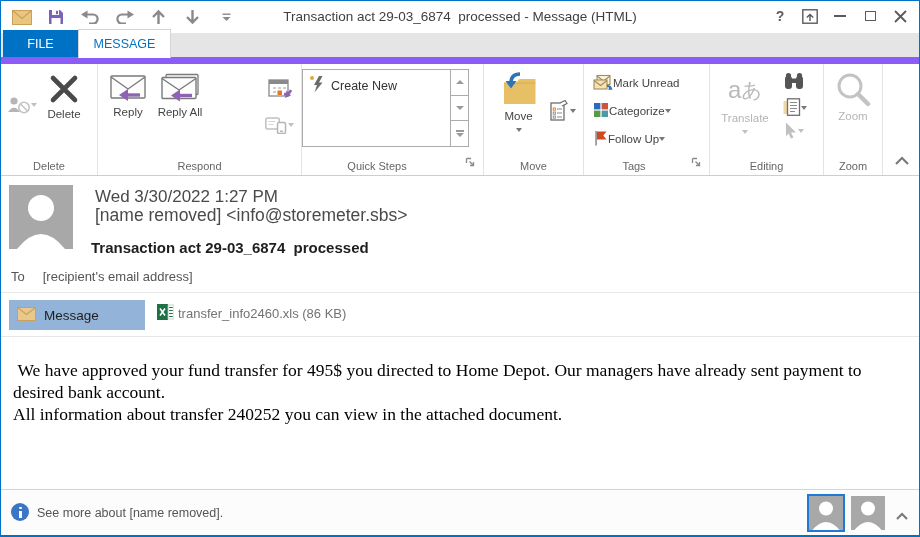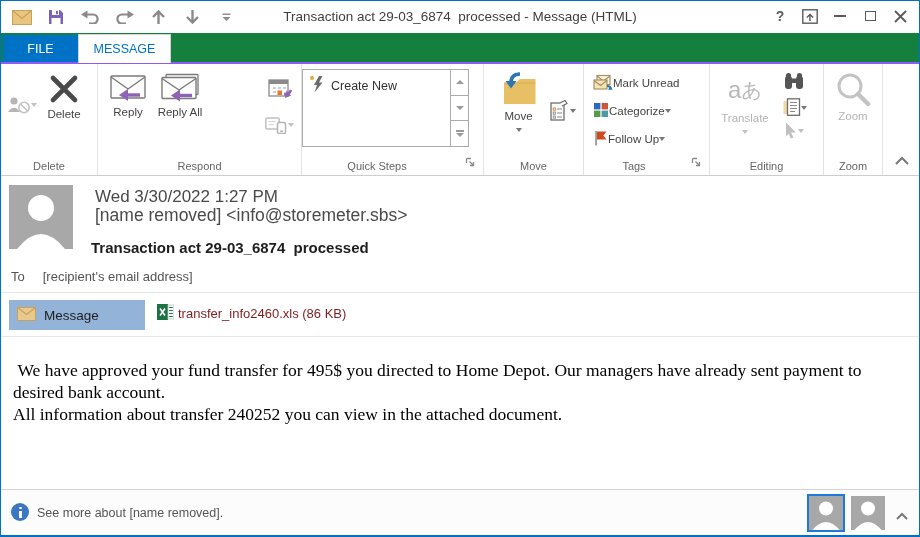--- a/index.html
+++ b/index.html
@@ -17,22 +17,22 @@
                 font-size:13.5px; color:#3f3f3f; }
   .qat { position:absolute; left:10px; top:4px; display:flex; align-items:center; gap:12px; height:24px; }
   .qat-btn { width:22px; height:22px; display:flex; align-items:center; justify-content:center; cursor:default; }
   .winctl { position:absolute; right:4px; top:0; display:flex; height:30px; align-items:center; }
   .winctl-btn { width:30px; height:28px; display:flex; align-items:center; justify-content:center;
                 color:#5a5a5a; font-size:14px; }
   .glyph-min { width:12px; height:2px; background:#5a5a5a; }
   .glyph-max { width:11px; height:10px; border:1.6px solid #5a5a5a; }
 
   
-  .tabrow { position:absolute; left:0; top:32px; width:100%; height:31px; background:#15803d;
-            border-bottom:2px solid #8b5cf6; }
+  .tabrow { position:absolute; left:0; top:32px; width:100%; height:31px; background:#e5e5e5;
+            border-bottom:7px solid #8b5cf6; }
   .tab-file { position:absolute; left:2px; bottom:0; width:75px; height:27px; background:#0072c6;
               color:#fff; font-size:12.5px; display:flex; align-items:center; justify-content:center; }
   .tab-message { position:absolute; left:77px; bottom:-1px; width:93px; height:29px; background:#fff;
                  border:1px solid #d4d4d4; border-bottom:none; color:#0072c6; font-size:12.5px;
                  display:flex; align-items:center; justify-content:center; z-index:2; }
 
   
   .ribbon { position:absolute; left:0; top:63px; width:100%; height:112px; background:#fff;
             border-bottom:1px solid #cecece; }
   .rgroup { position:absolute; top:0; height:111px; border-right:1px solid #e3e3e3; }
@@ -73,21 +73,21 @@
   .hdr-date { position:absolute; left:94px; top:10px; font-size:17px; color:#4a4a4a; }
   .hdr-sender { position:absolute; left:94px; top:28px; font-size:17.5px; color:#4a4a4a; }
   .hdr-subject { position:absolute; left:90px; top:62px; font-size:15px; font-weight:bold; color:#1e1e1e; }
   .hdr-to { position:absolute; left:10px; top:92px; font-size:13px; color:#555; display:flex; gap:18px; }
   .divider { position:absolute; left:0; width:100%; height:1px; background:#e7e7e7; }
 
   .attach-bar { position:absolute; left:0; top:121px; width:100%; height:40px; }
   .msg-tab { position:absolute; left:8px; top:2px; width:136px; height:30px; background:#93b4d8;
              display:flex; align-items:center; gap:8px; padding-left:8px; font-size:13.5px; color:#1f1f1f; }
   .attach-chip { position:absolute; left:156px; top:6px; display:flex; align-items:center; gap:4px;
-                 font-size:13px; color:#7f1d1d; }
+                 font-size:13px; color:#737373; }
 
   .mailbody { position:absolute; left:12px; top:182px; width:892px;
               font-family:"Liberation Serif","DejaVu Serif",serif; font-size:17.5px; color:#000;
               line-height:22px; }
 
   
   .peoplebar { position:absolute; left:0; bottom:0; width:100%; height:46px; background:#fcfcfc;
                border-top:1px solid #d4d4d4;padding-left:48px; }
   .info-ic { position:absolute; left:10px; top:13px; width:18px; height:18px; border-radius:50%;
              background:#3a76c4; }

